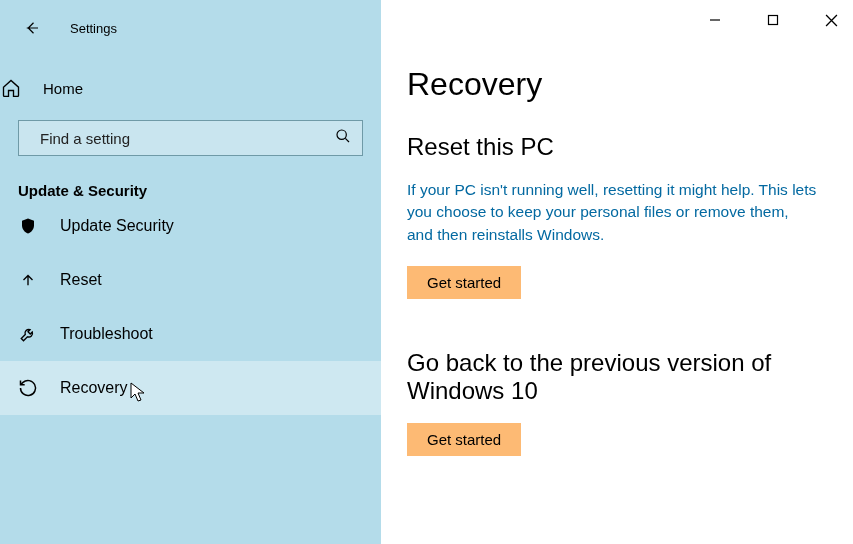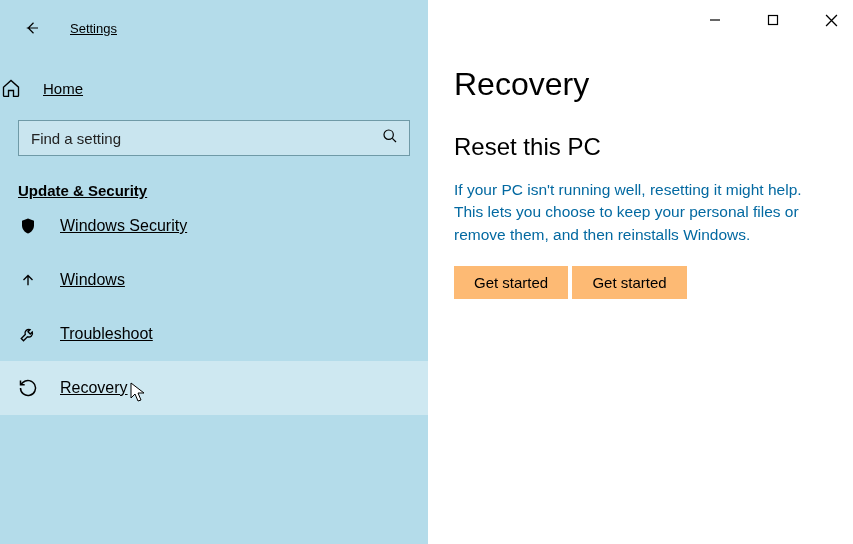--- a/index.html
+++ b/index.html
@@ -7,25 +7,24 @@
     font-family: "Segoe UI", -apple-system, sans-serif;
     font-size: 15px;
     color: #000;
     width: 853px;
     height: 544px;
     overflow: hidden;
     background: #fff;
     display: flex;
   }
   .sidebar {
-    width: 428px;
+    width: 381px;
     height: 100%;
     background: #b4dcea;
     padding-top: 8px;
-    text-decoration: underline;
   }
   .titlebar {
     display: flex;
     align-items: center;
     height: 40px;
     padding-left: 14px;
   }
   .back-btn {
     width: 36px; height: 36px;
     display: flex; align-items: center; justify-content: center;
@@ -44,21 +43,21 @@
   }
   .home-row span:last-child { font-size: 15px; }
   .search-wrap {
     margin: 10px 18px 22px 18px;
   }
   .search {
     width: 100%;
     height: 36px;
     border: 1.5px solid #6f9aa7;
     background: #c9e5ef;
-    padding: 0 38px 0 12px;
+    padding: 0 38px 0 21px;
     font-size: 15px;
     font-family: inherit;
     color: #000;
   }
   .search::placeholder { color: #222; }
   .search-icon {
     position: relative;
     float: right;
     margin-top: -28px;
     margin-right: 12px;
@@ -176,30 +175,30 @@
   </div>
 
   <div class="category">Update &amp; Security</div>
 
   <div class="nav-item">
     <span class="icon-slot">
       <svg width="18" height="18" viewBox="0 0 24 24" fill="#000">
           <path d="M12 2l8 3v6c0 5-3.4 9.5-8 11-4.6-1.5-8-6-8-11V5l8-3z"></path>
         </svg>
     </span>
-    <span>Windows Security</span>
+    <span>Update Security</span>
   </div>
 
   <div class="nav-item">
     <span class="icon-slot">
       <svg width="18" height="18" viewBox="0 0 24 24" fill="none" stroke="#000" stroke-width="1.8">
           <path d="M12 19V6M6 12l6-6 6 6"></path>
         </svg>
     </span>
-    <span>Windows</span>
+    <span>Reset</span>
   </div>
 
   <div class="nav-item">
     <span class="icon-slot">
       <svg width="18" height="18" viewBox="0 0 24 24" fill="none" stroke="#000" stroke-width="1.8">
           <path d="M14.7 6.3a5 5 0 0 0-6.4 6.4L3 18l3 3 5.3-5.3a5 5 0 0 0 6.4-6.4L15 12l-3-3 2.7-2.7z"></path>
         </svg>
     </span>
     <span>Troubleshoot</span>
   </div>
@@ -241,15 +240,16 @@
         </svg>
     </div>
   </div>
 
   <h1>Recovery</h1>
 
   <h2>Reset this PC</h2>
   <p class="desc">If your PC isn't running well, resetting it might help. This lets you choose to keep your personal files or remove them, and then reinstalls Windows.</p>
   <button class="btn">Get started</button>
 
+  <h2>Go back to the previous version of Windows 10</h2>
   <button class="btn">Get started</button>
 
 </div>
 
 </body></html>

